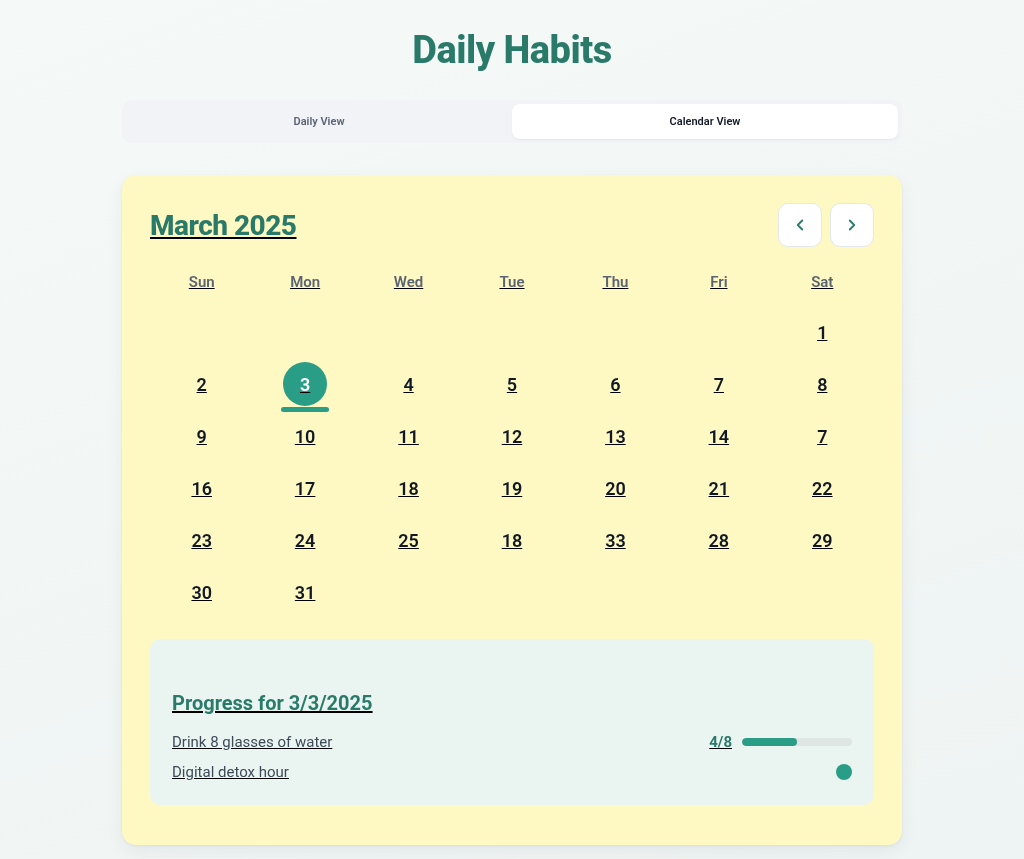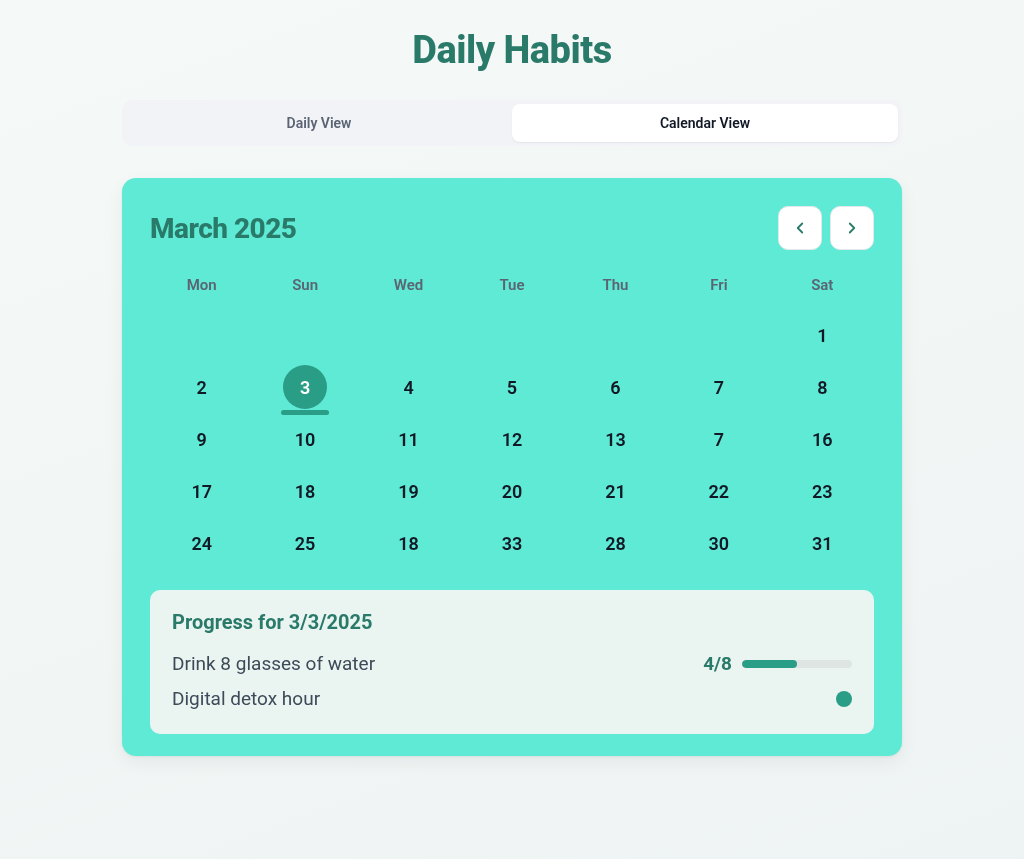--- a/index.html
+++ b/index.html
@@ -23,36 +23,37 @@
     display: flex;
     background: #f1f3f7;
     border-radius: 10px;
     padding: 4px;
     margin-bottom: 32px;
   }
   .tab {
     flex: 1;
     text-align: center;
     padding: 11px 0;
-    font-size: 14px;
+    font-size: 11px;
     font-weight: 600;
     border-radius: 8px;
     cursor: pointer;
     color: #5b6472;
   }
   .tab.active {
     background: #ffffff;
     color: #111826;
     box-shadow: 0 1px 2px rgba(0,0,0,0.06);
   }
   .card {
-    background: #5eead4;
+    background: #fef9c3;
     border-radius: 14px;
     box-shadow: 0 6px 18px rgba(15,23,42,0.06), 0 1px 3px rgba(15,23,42,0.05);
-    padding: 28px 28px 22px;
+    padding: 28px 28px 40px;
+    text-decoration: underline;
   }
   .cal-header {
     display: flex;
     align-items: center;
     justify-content: space-between;
     margin-bottom: 18px;
   }
   .month-title {
     font-size: 28px;
     font-weight: 800;
@@ -123,27 +124,28 @@
     margin-top: 24px;
     background: #eaf5f2;
     border-radius: 10px;
     padding: 20px 22px 18px;
   }
   .progress-title {
     font-size: 20px;
     font-weight: 700;
     color: #2a7a6a;
     margin-bottom: 12px;
+    margin-top: 32px;
   }
   .progress-row {
     display: flex;
     align-items: center;
     justify-content: space-between;
     padding: 6px 0;
-    font-size: 19px;
+    font-size: 15px;
     color: #3d4a58;
   }
   .progress-right { display:flex; align-items:center; gap:10px;margin-left:24px; }
   .count { color:#2a7a6a; font-weight:700; }
   .bar {
     width: 110px; height:8px;
     background:#dfe5e3;
     border-radius:4px;
     overflow:hidden;
     position:relative;
@@ -182,22 +184,22 @@
         </button>
         <button class="nav-btn">
           <svg width="18" height="18" viewBox="0 0 24 24" fill="none" stroke-width="2.4" stroke-linecap="round" stroke-linejoin="round">
               <polyline points="9 18 15 12 9 6"></polyline>
             </svg>
         </button>
       </div>
     </div>
 
     <div class="weekdays" id="weekday-row">
+        <div class="weekday">Sun</div>
         <div class="weekday">Mon</div>
-        <div class="weekday">Sun</div>
         <div class="weekday">Wed</div>
         <div class="weekday">Tue</div>
         <div class="weekday">Thu</div>
         <div class="weekday">Fri</div>
         <div class="weekday">Sat</div>
       </div>
 
     <div class="days" id="day-grid">
         <div class="day blank">
           <div class="day-inner"></div>
@@ -250,20 +252,23 @@
         <div class="day">
           <div class="day-inner">11</div>
         </div>
         <div class="day">
           <div class="day-inner">12</div>
         </div>
         <div class="day">
           <div class="day-inner">13</div>
         </div>
         <div class="day">
+          <div class="day-inner">14</div>
+        </div>
+        <div class="day">
           <div class="day-inner">7</div>
         </div>
         <div class="day">
           <div class="day-inner">16</div>
         </div>
         <div class="day">
           <div class="day-inner">17</div>
         </div>
         <div class="day">
           <div class="day-inner">18</div>
@@ -290,20 +295,23 @@
           <div class="day-inner">25</div>
         </div>
         <div class="day">
           <div class="day-inner">18</div>
         </div>
         <div class="day">
           <div class="day-inner">33</div>
         </div>
         <div class="day">
           <div class="day-inner">28</div>
+        </div>
+        <div class="day">
+          <div class="day-inner">29</div>
         </div>
         <div class="day">
           <div class="day-inner">30</div>
         </div>
         <div class="day">
           <div class="day-inner">31</div>
         </div>
       </div>
 
     <div class="progress-panel">

